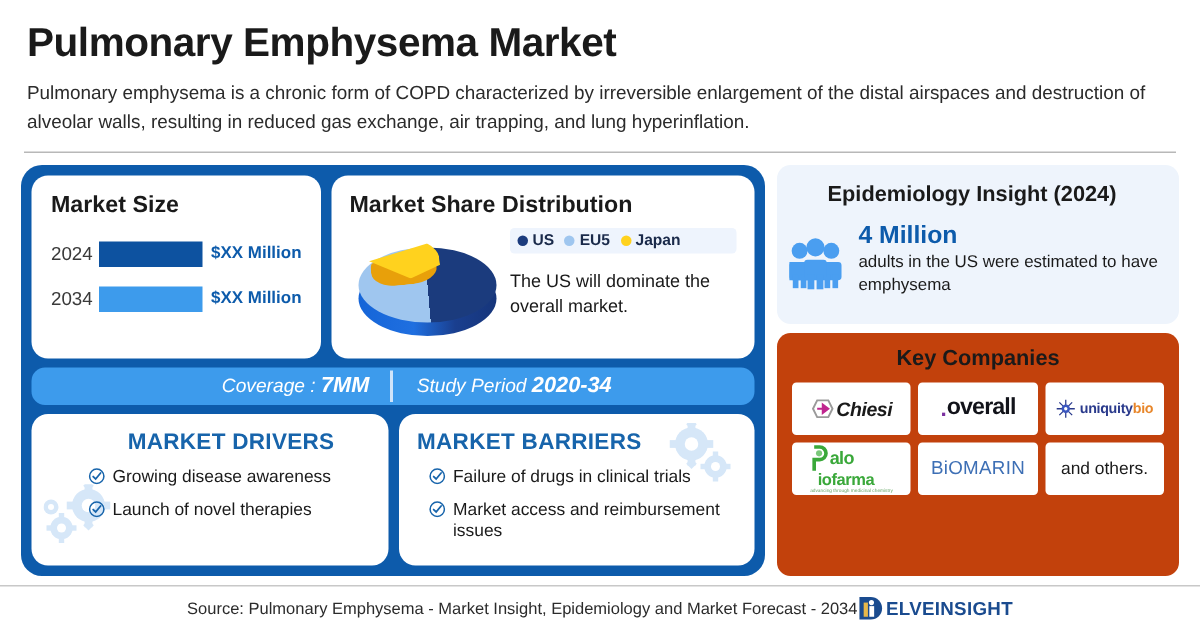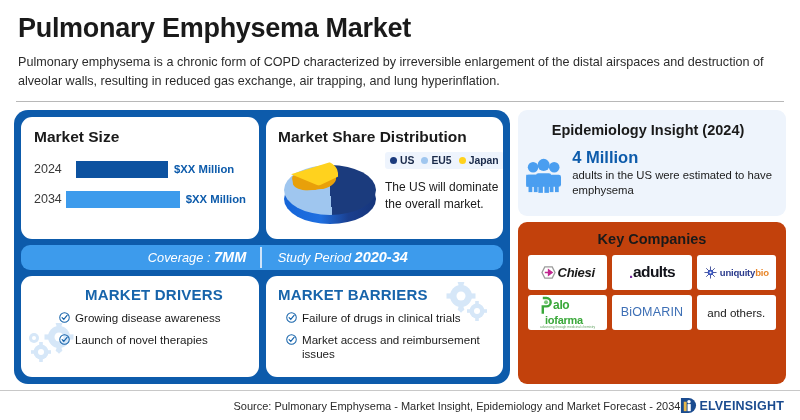--- a/index.html
+++ b/index.html
@@ -50,21 +50,21 @@
   .row-bottom { display: flex; gap: 7px; flex: 1; }
 
   .wcard {
     background: #ffffff;
     border-radius: 11px;
     position: relative;
     overflow: hidden;
   }
 
   
-  .ms { width: 238px; padding: 11px 13px; }
+  .ms { width: 193px; padding: 11px 13px; }
   .ms-title { font-size: 15.5px; font-weight: bold; color: #1a1a1a; }
   .bars { margin-top: 15px; }
   .bar-row { display: flex; align-items: center; margin-bottom: 13px; }
   .bar-year { font-size: 12.5px; color: #3a3a3a; width: 38px; }
   .bar {
     height: 17px; margin-left: 4px;
   }
   .bar-2024 { background: #0d52a0; width: 92px; }
   .bar-2034 { background: #3d9bec; width: 154px; }
   .bar-val {
@@ -198,21 +198,21 @@
   .lg-palo .p1 { font-size: 12px; font-weight: bold; color: #3aa83a; letter-spacing: -0.4px; }
   .lg-palo .p2 { font-size: 11px; font-weight: bold; color: #3aa83a; letter-spacing: -0.3px; display:block; margin-left:5px; }
   .lg-palo .p3 { font-size: 3.2px; color: #6aa86a; display: block; margin-top: 1px; }
   .lg-biomarin { font-size: 12.5px; color: #3d6fb5; letter-spacing: 0.2px; }
   .lg-others { font-size: 11.6px; color: #1a1a1a; }
 
   
   .footer {
     position: absolute; left: 0; bottom: 0; width: 800px; height: 30px;
     border-top: 1.2px solid #c8c8c8;
-    display: flex; align-items: center; justify-content: flex-end;
+    display: flex; align-items: center; justify-content: center;
     padding: 0 16px;
   }
   .src { font-size: 11px; color: #2b2b2b; }
   .brand { display: flex; align-items: center; gap: 2px; }
   .brand-txt { font-size: 12.5px; font-weight: bold; color: #1a4b8f; letter-spacing: 0.2px; }
 </style>
 </head>
 <body>
 
 <div class="header">
@@ -409,21 +409,21 @@
         <div class="logo-cell">
           <svg width="15" height="13" viewBox="0 0 16 14" style="margin-right:2px">
             <polygon points="4,1 12,1 15,7 12,13 4,13 1,7" fill="none" stroke="#9a9a9a" stroke-width="1.4"></polygon>
             <path d="M4 7h6M8 4l4 3-4 3z" fill="#c0268f" stroke="#c0268f" stroke-width="1.4"></path>
           </svg>
           <span class="lg-chiesi">Chiesi</span>
         </div>
 
         <div class="logo-cell">
           <span style="color:#7b2fa0;font-size:15px;font-weight:bold;line-height:0.6">.</span>
-            <span class="lg-sanofi">adults</span>
+            <span class="lg-sanofi">overall</span>
         </div>
 
         <div class="logo-cell">
           <svg width="13" height="13" viewBox="0 0 14 14" style="margin-right:3px">
             <g stroke="#2a3a8c" stroke-width="0.9">
               <line x1="7" y1="0.5" x2="7" y2="13.5"></line>
                 <line x1="0.5" y1="7" x2="13.5" y2="7"></line>
               <line x1="2.4" y1="2.4" x2="11.6" y2="11.6"></line>
                 <line x1="11.6" y1="2.4" x2="2.4" y2="11.6"></line>
             </g>

